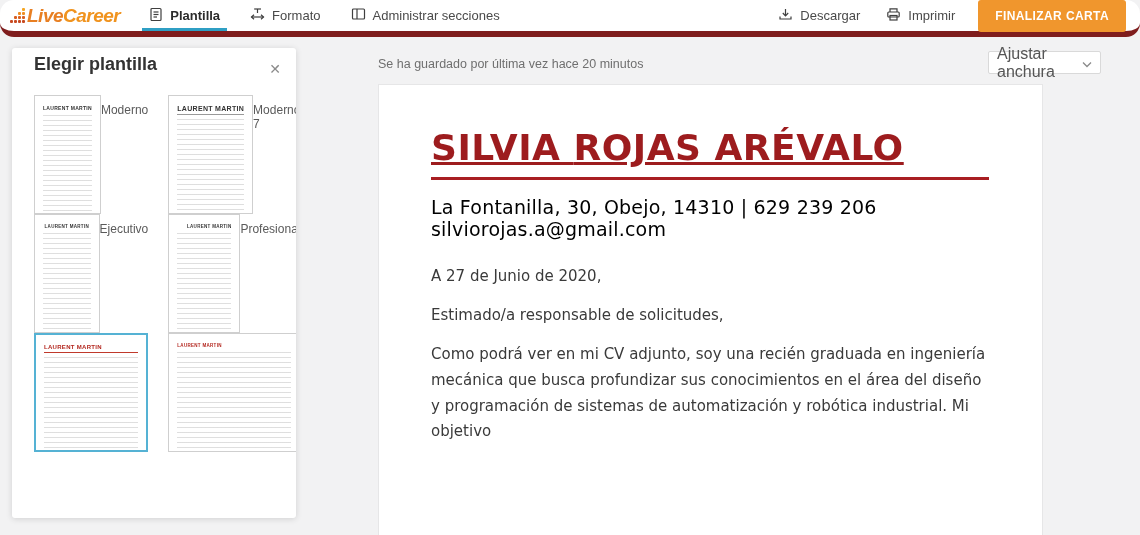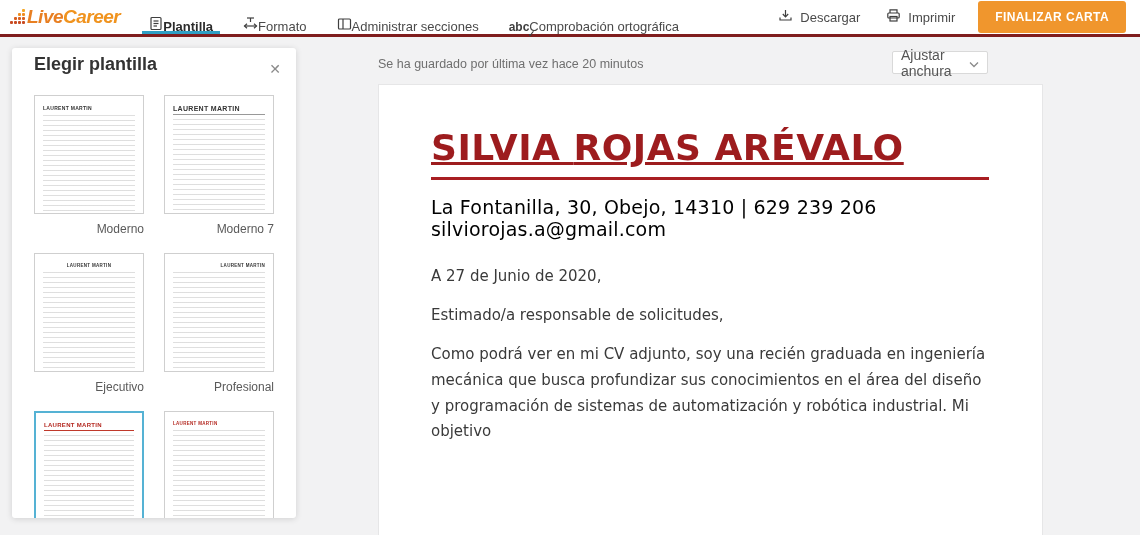--- a/index.html
+++ b/index.html
@@ -1,70 +1,70 @@
 <!DOCTYPE html>
 <html><head>
 <meta charset="utf-8">
 <style>
   * { margin:0; padding:0; box-sizing:border-box; }
   html,body { width:1140px; height:535px; overflow:hidden; background:#f2f2f3;
     font-family:"Liberation Sans", sans-serif; }
 
   
   .topbar { position:absolute; top:0; left:0; width:1140px; height:37px; background:#fff;
-    border-bottom:3px solid #7f1d1d; display:flex; align-items:center; z-index:5; }
+    border-bottom:6px solid #7f1d1d; display:flex; align-items:center; z-index:5;border-radius:14px; }
   .logo { display:flex; align-items:flex-end; padding:0 14px 0 10px; cursor:pointer; }
   .logo-dots { display:flex; align-items:flex-end; gap:1px; margin-right:2px; margin-bottom:4px; }
   .logo-dots .col { display:flex; flex-direction:column; gap:1px; }
   .logo-dots i { width:3px; height:3px; display:block; border-radius:1px; }
   .logo-text { font-size:19px; font-weight:bold; font-style:italic; color:#f0931e; letter-spacing:-0.5px; }
   .logo-text .live { color:#e87f22; }
 
   .tabs { display:flex; height:100%; }
-  .tab { position:relative; display:flex; align-items:flex-end; padding:0 15px;
+  .tab { position:relative; display:flex; align-items:center; gap:7px; padding:0 15px;
     font-size:13px; color:#4a4a4a; cursor:pointer; white-space:nowrap; }
   .tab.active { color:#2b2b2b; font-weight:bold; }
   .tab .underline { position:absolute; left:8px; right:8px; bottom:0; height:3px; background:#2f9fc4; }
   .tab svg, .action svg { flex:0 0 auto; }
   .abc-icon { font-weight:bold; font-size:12px; color:#3f3f3f; position:relative; font-style:normal; }
   .abc-icon .check { position:absolute; right:-6px; bottom:-5px; font-size:9px; color:#3f3f3f; }
 
   .top-right { margin-left:auto; display:flex; align-items:center; height:100%; }
   .action { display:flex; align-items:center; gap:7px; font-size:13px; color:#4a4a4a;
     padding:0 13px; cursor:pointer; white-space:nowrap; }
   .finalize-btn { background:#f0962d; color:#fff; border:none; font-weight:bold; font-size:12px;
     letter-spacing:0.4px; padding:9px 17px; border-radius:3px; cursor:pointer; margin:0 14px 0 10px;
     font-family:"Liberation Sans", sans-serif; }
 
   
   .panel { position:absolute; left:12px; top:48px; width:284px; height:470px; background:#fff;
     border-radius:3px; box-shadow:0 1px 6px rgba(0,0,0,0.14); overflow:hidden; padding:6px 22px; }
   .panel-title { font-size:18px; font-weight:bold; color:#333; }
   .panel-close { position:absolute; top:13px; right:15px; font-size:14px; color:#8a8a8a; cursor:pointer; }
   .tpl-grid { margin-top:20px; display:grid; grid-template-columns:1fr 1fr; column-gap:20px; }
-  .tpl { display:flex; flex-direction:column; align-items:flex-end; cursor:pointer; }
+  .tpl { display:flex; flex-direction:row; align-items:flex-start; cursor:pointer; }
   .thumb { width:100%; height:119px; background:#fff; border:1px solid #cfcfcf; padding:9px 8px 6px;
     overflow:hidden; }
   .tpl.selected .thumb { border:2px solid #55b2d4; }
   .thumb-name { font-size:5px; font-weight:bold; color:#333; letter-spacing:0.3px; margin-bottom:4px;
     white-space:nowrap; overflow:hidden; }
   .thumb-name.big { font-size:7px; border-bottom:1px solid #999; padding-bottom:2px; }
   .thumb-name.center { text-align:center; font-size:4.5px; }
   .thumb-name.right { text-align:right; font-size:4.5px; }
   .thumb-name.red { color:#b3261e; font-size:6px; border-bottom:1px solid #c0392b; padding-bottom:2px; }
   .thumb-name.red-sm { color:#b3261e; font-size:4.5px; }
   .thumb-lines { width:100%; height:100%;
     background:repeating-linear-gradient(to bottom, #d9d9d9 0 1px, transparent 1px 5px); opacity:0.85; }
   .tpl-label { margin:8px 0 17px; font-size:12px; color:#5a5a5a; line-height:14px; }
 
   
   .autosave { position:absolute; left:378px; top:57px; font-size:12.5px; color:#6f6f6f; }
-  .zoom-select { position:absolute; left:892px; top:51px; width:96px; height:23px; background:#fff;
+  .zoom-select { position:absolute; left:988px; top:51px; width:113px; height:23px; background:#fff;
     border:1px solid #d9d9d9; border-radius:2px; display:flex; align-items:center;
-    justify-content:space-between; padding:0 8px; font-size:14px; color:#555; cursor:pointer; }
+    justify-content:space-between; padding:0 8px; font-size:16px; color:#555; cursor:pointer; }
 
   .page { position:absolute; left:378px; top:84px; width:665px; height:620px; background:#fff;
     border:1px solid #e6e6e7; border-bottom:none; padding:42px 53px 0 52px; }
   .doc { font-family:"DejaVu Sans","Liberation Sans",sans-serif; }
   .doc-title { font-size:36px; color:#9d1c1e; letter-spacing:0.5px; line-height:1.15; white-space:nowrap;text-decoration:underline; }
   .doc-title .last { font-weight:bold; }
   .doc-rule { height:3px; background:#a81e22; margin-top:9px; }
   .doc-contact { margin-top:16px; font-size:19px; color:#000000; letter-spacing:0.2px; }
   .doc-body { margin-top:24px; font-size:15px; line-height:1.72; color:#3a3a3a; }
   .doc-body p { margin-bottom:13px; }
@@ -125,24 +125,20 @@
     </div>
     <div class="tab">
       <span>
         <svg width="15" height="14" viewBox="0 0 15 14" fill="none" stroke="#3f3f3f" stroke-width="1.2">
             <rect x="1.5" y="2" width="12" height="10" rx="1"></rect>
             <line x1="6" y1="2" x2="6" y2="12"></line>
           </svg>
       </span>
       <span>Administrar secciones</span>
     </div>
-    <div class="tab">
-      <span class="abc-icon"><span>abc</span><span class="check">✓</span></span>
-      <span>Comprobación ortográfica</span>
-    </div>
   </nav>
 
   <div class="top-right">
     <div class="action">
       <span>
         <svg width="15" height="15" viewBox="0 0 15 15" fill="none" stroke="#3f3f3f" stroke-width="1.2">
             <line x1="7.5" y1="2" x2="7.5" y2="8.5"></line>
             <polyline points="4.8,6 7.5,8.8 10.2,6"></polyline>
             <path d="M2 9.5v2.5h11V9.5"></path>
           </svg>

